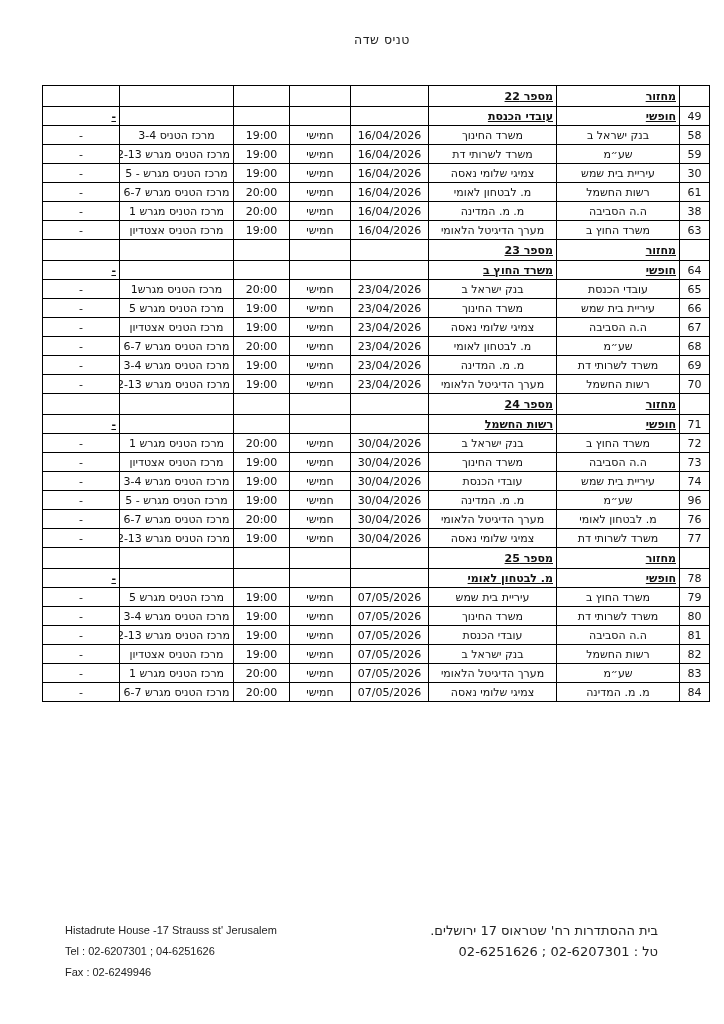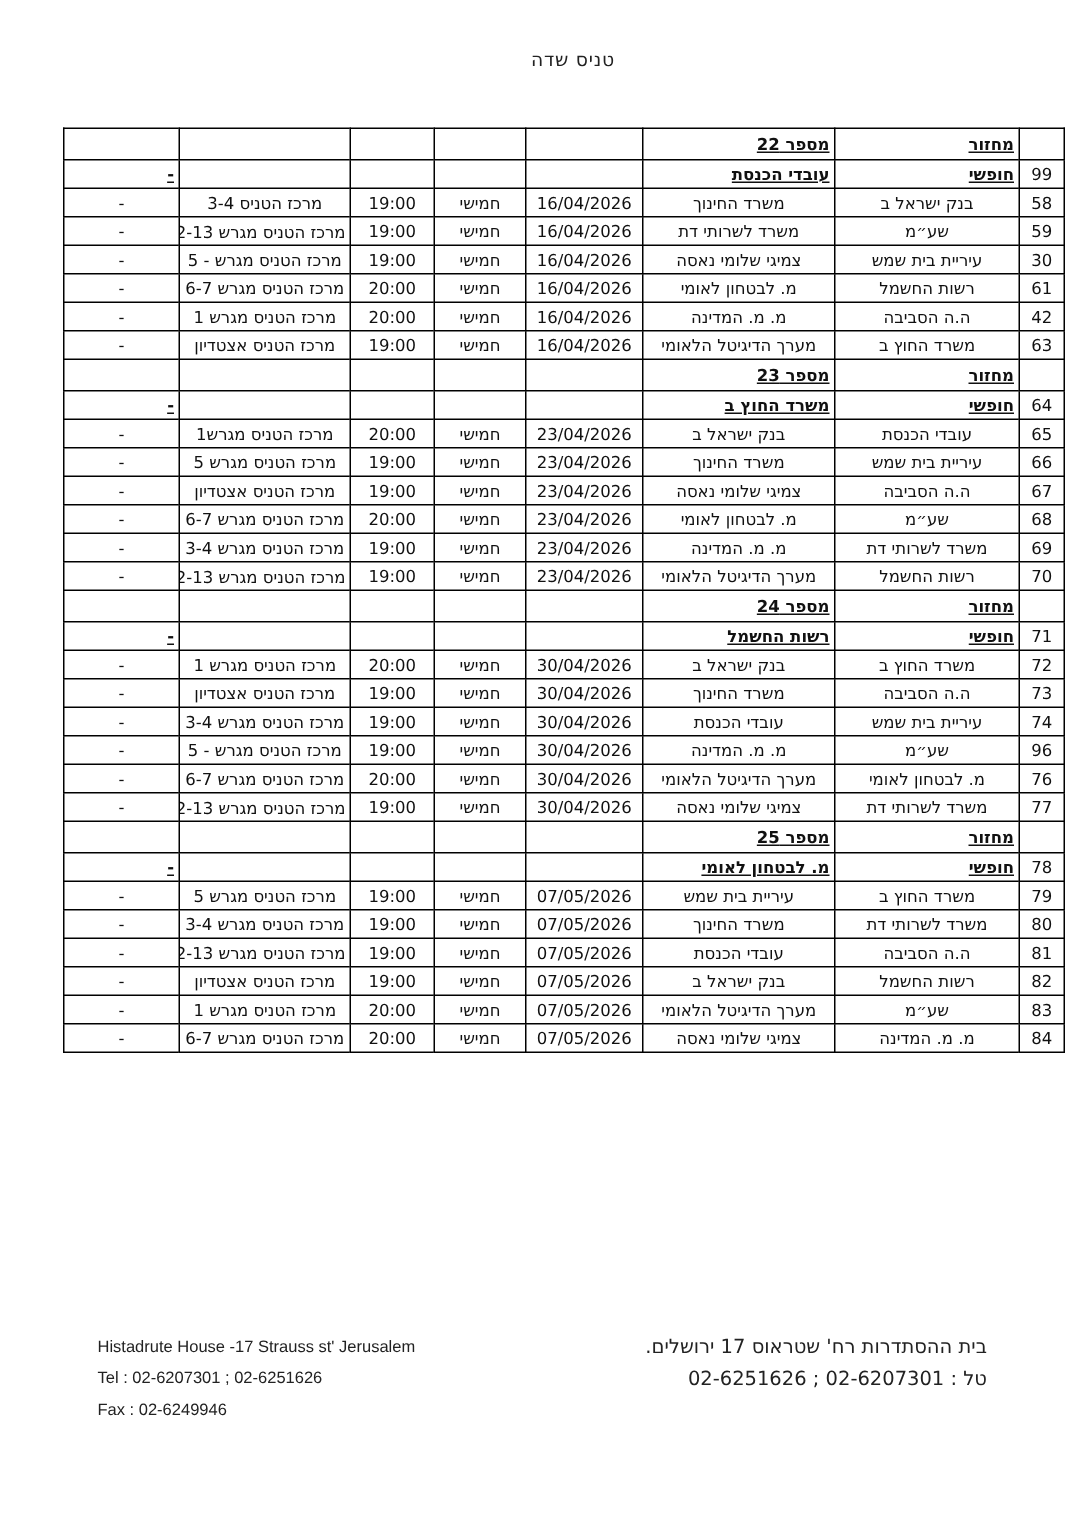--- a/index.html
+++ b/index.html
@@ -19,21 +19,21 @@
   table.schedule td{
     border:1px solid #000;height:18px;padding:0 3px;
     font-size:11px;line-height:17px;text-align:center;
     white-space:nowrap;overflow:hidden;color:#111;
   }
   tr.round-header td{height:20px;}
   td.hdr-blue{color:#2323cc;font-weight:bold;text-decoration:underline;}
   td.hdr-red{color:#943634;font-weight:bold;text-decoration:underline;}
   td.team1{text-align:right;}
   tr.round-header td.hdr-blue, tr.free-row td.hdr-red{text-align:right;}
-  .footer{position:absolute;top:888px;font-size:11px;line-height:21px;color:#222;}
+  .footer{position:absolute;top:920px;font-size:11px;line-height:21px;color:#222;}
   .footer-he{right:66px;text-align:right;direction:rtl;font-size:13px;}
   .footer-en{left:65px;text-align:left;direction:ltr;font-family:"Liberation Sans","DejaVu Sans",sans-serif;}
 </style>
 </head>
 <body>
 
 <div class="page-title">טניס שדה</div>
 
 <table class="schedule" dir="rtl">
   <colgroup>
@@ -51,21 +51,21 @@
         <td></td>
         <td class="hdr-blue">מחזור</td>
         <td class="hdr-blue">מספר 22</td>
         <td></td>
         <td></td>
         <td></td>
         <td></td>
         <td></td>
       </tr>
       <tr class="free-row">
-        <td>99</td>
+        <td>49</td>
         <td class="hdr-red">חופשי</td>
         <td class="hdr-red">עובדי הכנסת</td>
         <td></td>
         <td></td>
         <td></td>
         <td></td>
         <td class="hdr-red">-</td>
       </tr>
       <tr>
         <td>58</td>
@@ -101,21 +101,21 @@
         <td>61</td>
         <td class="team1">רשות החשמל</td>
         <td>מ. לבטחון לאומי</td>
         <td>16/04/2026</td>
         <td>חמישי</td>
         <td>20:00</td>
         <td>מרכז הטניס מגרש 6-7</td>
         <td>-</td>
       </tr>
       <tr>
-        <td>42</td>
+        <td>38</td>
         <td class="team1">ה.ה הסביבה</td>
         <td>מ. מ. המדינה</td>
         <td>16/04/2026</td>
         <td>חמישי</td>
         <td>20:00</td>
         <td>מרכז הטניס מגרש 1</td>
         <td>-</td>
       </tr>
       <tr>
         <td>63</td>
@@ -370,15 +370,15 @@
     </tbody>
 </table>
 
 <div class="footer footer-he">
   <div>בית ההסתדרות רח' שטראוס 17 ירושלים.</div>
   <div>טל : 02-6207301 ; 02-6251626</div>
 </div>
 
 <div class="footer footer-en">
   <div>Histadrute House -17 Strauss st' Jerusalem</div>
-  <div>Tel  : 02-6207301 ; 02-6251626</div>
+  <div>Tel  : 02-6207301 ; 04-6251626</div>
   <div>Fax : 02-6249946</div>
 </div>
 
 </body></html>

